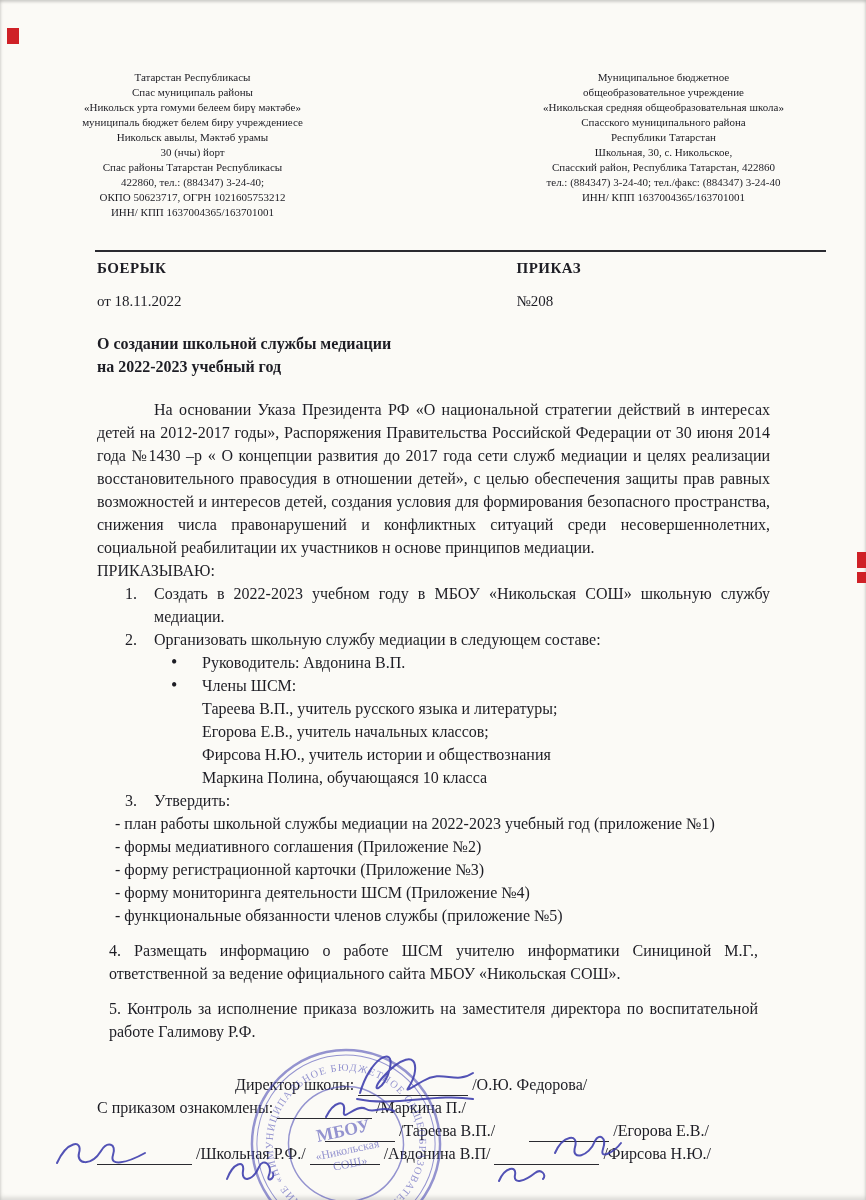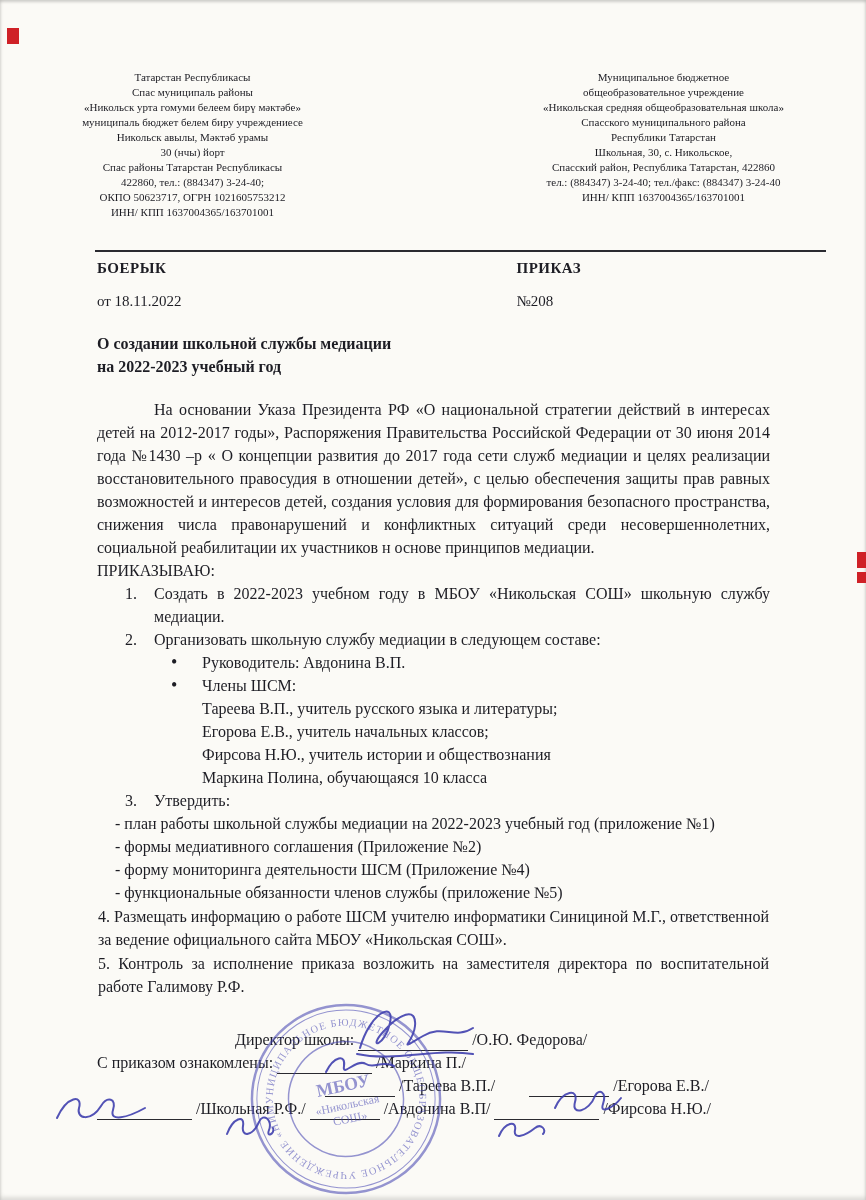--- a/index.html
+++ b/index.html
@@ -31,21 +31,21 @@
   .content{padding:0 96px 0 97px;font-size:16px;line-height:23px;}
   .subject{margin-top:22px;font-weight:bold;}
   .intro{margin:20px 0 0 0;text-align:justify;text-indent:57px;}
   .decree{margin:0;}
   .num-item{position:relative;padding-left:57px;text-align:justify;}
   .num-item .num{position:absolute;left:28px;}
   .bullet-item{position:relative;padding-left:105px;}
   .bullet-item .dot{position:absolute;left:74px;font-size:18px;}
   .member-line{padding-left:105px;}
   .dash-line{text-align:left;margin-left:18px;}
-  .para{margin:1px;text-align:justify;}
+  .para{margin:12px;text-align:justify;}
 
   .sig-block{position:relative;margin-top:30px;}
   .sig-row{white-space:nowrap;}
   .sig-row.r1{margin-left:138px;margin-top:6px;}
   .sig-row.r3{margin-left:228px;}
   .ln{display:inline-block;border-bottom:1px solid #2a2a30;height:14px;vertical-align:bottom;}.w70{width:70px}.w80{width:80px}.w95{width:95px}.w105{width:105px}.w110{width:110px}
 
   .sig-svg{position:absolute;pointer-events:none;}
   .sig-svg path{fill:none;stroke:#3f3fae;stroke-width:2;stroke-linecap:round;opacity:.9;}
   .stamp{
@@ -136,20 +136,21 @@
     <div class="member-line">Фирсова Н.Ю., учитель истории и обществознания</div>
     <div class="member-line">Маркина Полина, обучающаяся 10 класса</div>
 
     <div class="num-item">
       <span class="num">3.</span>
       <span>Утвердить:</span>
     </div>
 
     <div class="dash-line">- план работы школьной службы медиации на 2022-2023 учебный год (приложение №1)</div>
     <div class="dash-line">- формы медиативного соглашения (Приложение №2)</div>
+    <div class="dash-line">- форму регистрационной карточки (Приложение №3)</div>
     <div class="dash-line">- форму мониторинга деятельности ШСМ (Приложение №4)</div>
     <div class="dash-line">- функциональные обязанности членов службы (приложение №5)</div>
 
     <p class="para">4. Размещать информацию  о работе ШСМ учителю информатики Синициной М.Г., ответственной за ведение официального сайта  МБОУ «Никольская СОШ».</p>
     <p class="para">5. Контроль за исполнение приказа возложить на заместителя директора по воспитательной работе Галимову Р.Ф.</p>
 
     <div class="sig-block">
 
       <div class="sig-row r1">
         <span>Директор школы:</span>

